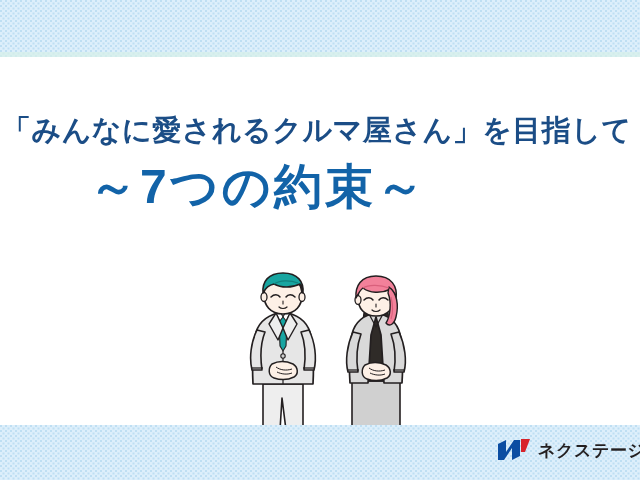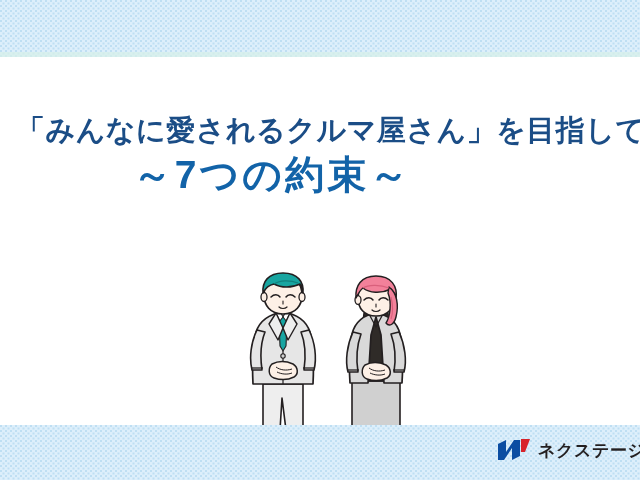--- a/index.html
+++ b/index.html
@@ -47,38 +47,38 @@
     opacity: .75;
   }
   #band-bottom {
     top: 425px;
     height: 55px;
   }
 
   
   #headline-block {
     position: absolute;
-    left: 16px;
+    left: 2px;
     top: 112px;
     width: 512px;
     text-align: center;
   }
   #headline-sub {
     font-family: "Liberation Sans", sans-serif;
     font-size: 29px;
     font-weight: 700;
     letter-spacing: .5px;
     color: #1b4d86;
     line-height: 1.25;
     white-space: nowrap;
   }
   #headline-main {
-    margin-top: 4px;
-    font-family: "Liberation Sans", sans-serif;
-    font-size: 39px;
+    margin-top: 11px;
+    font-family: "Liberation Sans", sans-serif;
+    font-size: 48px;
     font-weight: 700;
     letter-spacing: 3px;
     color: #1263a8;
     line-height: 1.18;
     white-space: nowrap;
   }
 
   
   #illustration {
     position: absolute;

